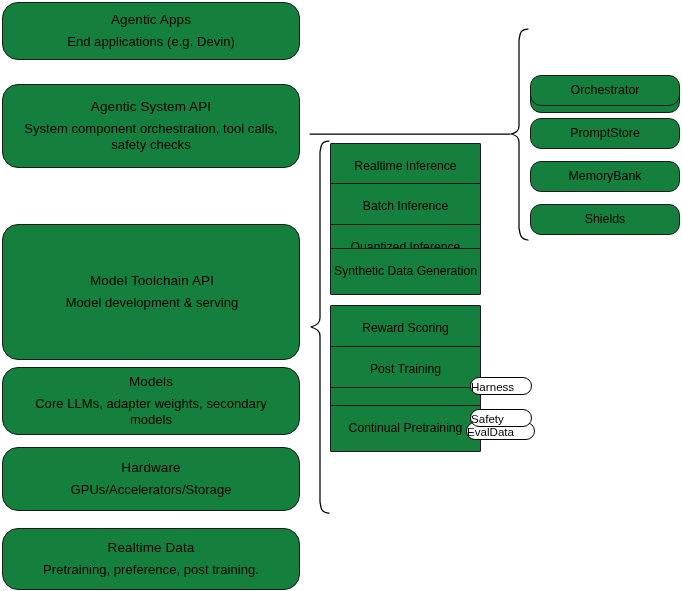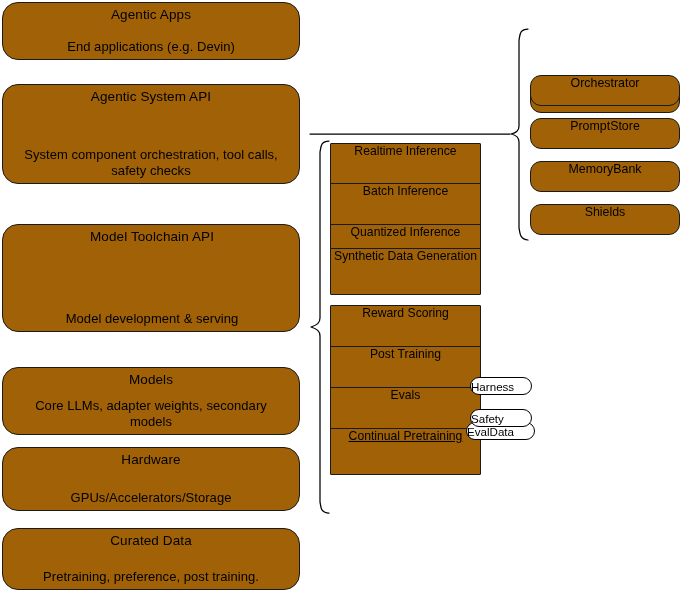--- a/index.html
+++ b/index.html
@@ -19,27 +19,27 @@
     position: absolute;
     inset: 0;
     width: 682px;
     height: 591px;
   }
 
   
   .box {
     position: absolute;
     box-sizing: border-box;
-    background: #a16207;
+    background: #15803d;
     border: 1.3px solid #1a1a1a;
     border-radius: 14px;
     display: flex;
     flex-direction: column;
     align-items: center;
-    justify-content: space-between;
+    justify-content: center;
     text-align: center;
     line-height: 1.25;
   }
 
   
   .stack-box {
     left: 2px;
     width: 298px;
     border-radius: 16px;
     padding: 4px 10px;
@@ -131,42 +131,42 @@
              C 317 329 320 331 320 336
              L 320 502
              C 321 506 320 513 329 513"></path>
   </svg>
 
   <div class="box stack-box" style="top:2px;height:58px;">
     <div class="stack-title">Agentic Apps</div>
     <div class="stack-sub">End applications (e.g. Devin)</div>
   </div>
 
-  <div class="box stack-box" style="top:84px;height:100px;">
+  <div class="box stack-box" style="top:84px;height:84px;">
     <div class="stack-title">Agentic System API</div>
     <div class="stack-sub">System component orchestration, tool calls, safety checks</div>
   </div>
 
-  <div class="box stack-box" style="top:224px;height:108px;padding-left:12px;">
+  <div class="box stack-box" style="top:224px;height:136px;padding-left:12px;">
     <div class="stack-title">Model Toolchain API</div>
     <div class="stack-sub">Model development &amp; serving</div>
   </div>
 
   <div class="box stack-box" style="top:367px;height:68px;">
     <div class="stack-title">Models</div>
     <div class="stack-sub">Core LLMs, adapter weights, secondary models</div>
   </div>
 
   <div class="box stack-box" style="top:447px;height:64px;">
     <div class="stack-title">Hardware</div>
     <div class="stack-sub">GPUs/Accelerators/Storage</div>
   </div>
 
   <div class="box stack-box" style="top:528px;height:62px;">
-    <div class="stack-title">Curated Data</div>
+    <div class="stack-title">Realtime Data</div>
     <div class="stack-sub">Pretraining, preference, post training.</div>
   </div>
 
   <div class="box mid-box" style="top:143px;">
     <span>Realtime Inference</span>
   </div>
   <div class="box mid-box" style="top:183px;">
     <span>Batch Inference</span>
   </div>
   <div class="box mid-box" style="top:224px;">
@@ -177,21 +177,21 @@
   </div>
   <div class="box mid-box" style="top:305px;">
     <span>Reward Scoring</span>
   </div>
   <div class="box mid-box" style="top:346px;">
     <span>Post Training</span>
   </div>
   <div class="box mid-box" style="top:387px;">
     <span>Evals</span>
   </div>
-  <div class="box mid-box" style="top:428px;text-decoration:underline;">
+  <div class="box mid-box" style="top:405px;">
     <span>Continual Pretraining</span>
   </div>
 
   <div class="pill" style="left:470px;top:377px;width:62px;">
     <span>Harness</span>
   </div>
   <div class="pill" style="left:466px;top:393px;width:69px;margin-top:29px;">
     <span>EvalData</span>
   </div>
   <div class="pill" style="left:470px;top:409px;width:62px;">

